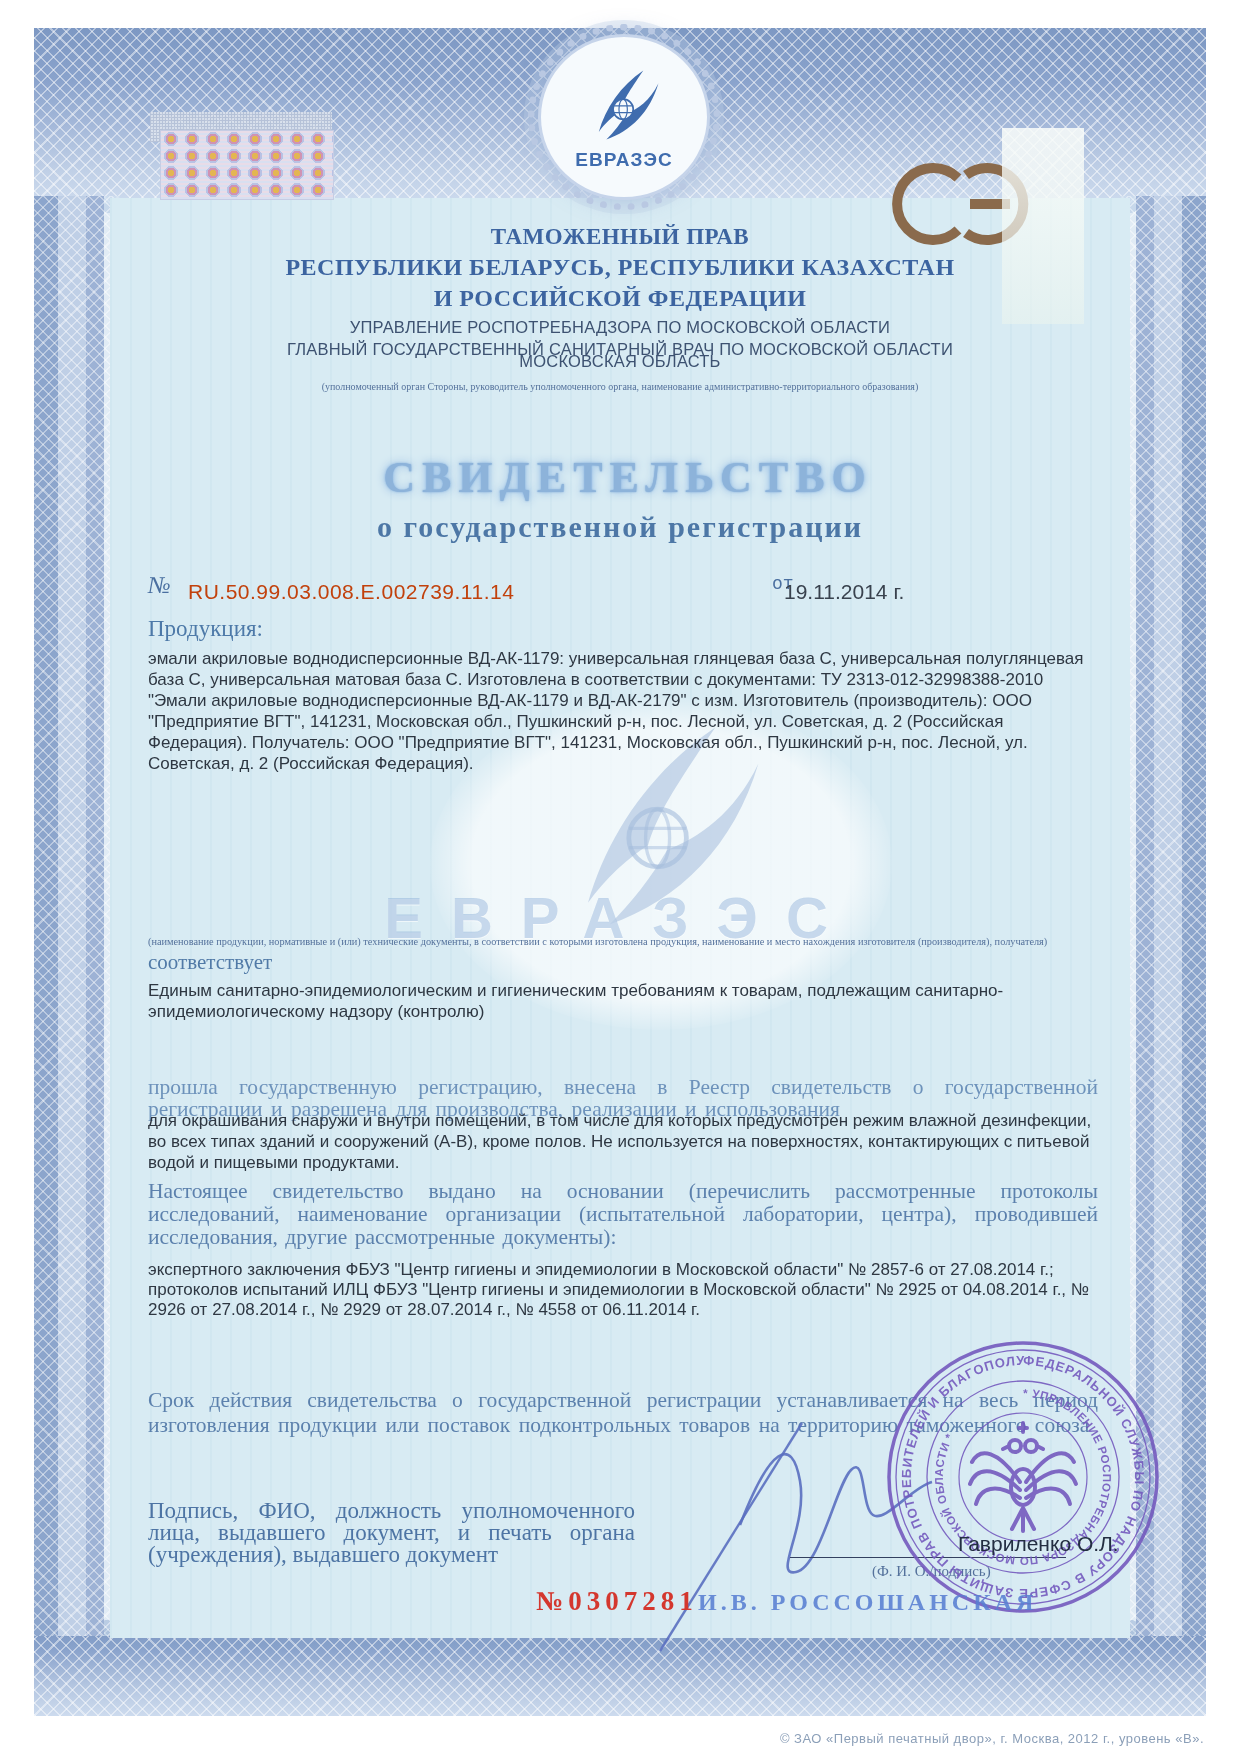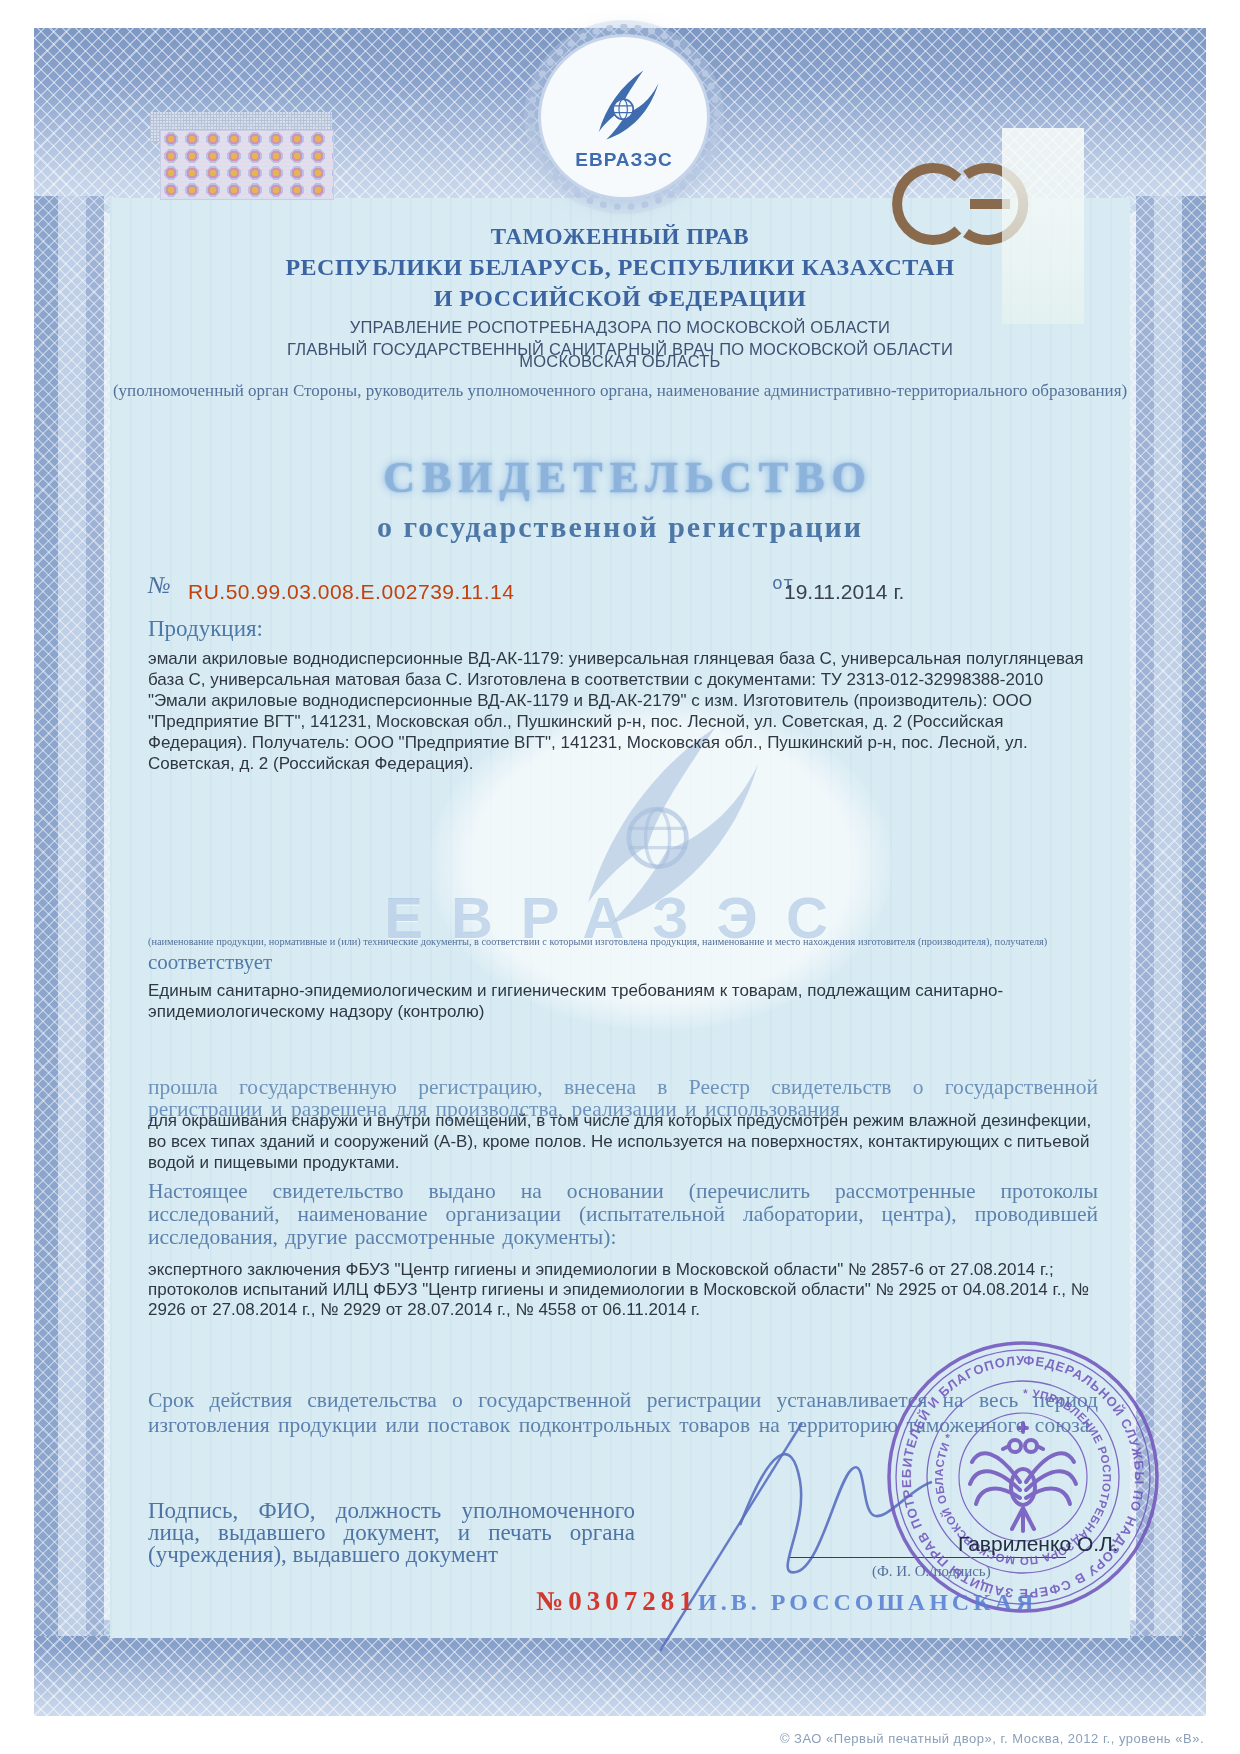--- a/index.html
+++ b/index.html
@@ -129,21 +129,21 @@
 </div>
 
 <div class="abs ctr union" style="top:224px;font-size:23px;">ТАМОЖЕННЫЙ ПРАВ</div>
 <div class="abs ctr union" style="top:254px;font-size:24px;">РЕСПУБЛИКИ БЕЛАРУСЬ, РЕСПУБЛИКИ КАЗАХСТАН</div>
 <div class="abs ctr union" style="top:285px;font-size:24px;">И РОССИЙСКОЙ ФЕДЕРАЦИИ</div>
 
 <div class="abs ctr auth" style="top:318px;">УПРАВЛЕНИЕ РОСПОТРЕБНАДЗОРА ПО МОСКОВСКОЙ ОБЛАСТИ</div>
 <div class="abs ctr auth" style="top:340px;">ГЛАВНЫЙ ГОСУДАРСТВЕННЫЙ САНИТАРНЫЙ ВРАЧ ПО МОСКОВСКОЙ ОБЛАСТИ</div>
 <div class="abs ctr auth" style="top:352px;text-align:center;">МОСКОВСКАЯ ОБЛАСТЬ</div>
 
-<div class="abs ctr cap" style="top:381px;font-size:17px;">(уполномоченный орган Стороны, руководитель уполномоченного органа, наименование административно-территориального образования)</div>
+<div class="abs ctr cap" style="top:381px;font-size:10px;">(уполномоченный орган Стороны, руководитель уполномоченного органа, наименование административно-территориального образования)</div>
 
 <div class="abs ctr title" style="top:452px;padding-left:16px;">СВИДЕТЕЛЬСТВО</div>
 <div class="abs ctr subtitle" style="top:510px;">о государственной регистрации</div>
 
 <div class="abs" style="left:148px;top:572px;font-family:'Liberation Serif',serif;font-style:italic;font-size:24px;color:#4a6fa0;">№</div>
 <div class="abs" style="left:188px;top:580px;font-size:21px;color:#c2410c;letter-spacing:.5px;">RU.50.99.03.008.E.002739.11.14</div>
 <div class="abs" style="left:772px;top:574px;font-family:Liberation Mono, monospace;font-size:18px;color:#4a6fa0;">от</div>
 <div class="abs" style="left:784px;top:580px;font-size:21px;color:#39424e;">19.11.2014 г.</div>
 
 <div class="abs formblue" style="left:148px;top:616px;font-size:23px;color:#4d79a8;">Продукция:</div>

